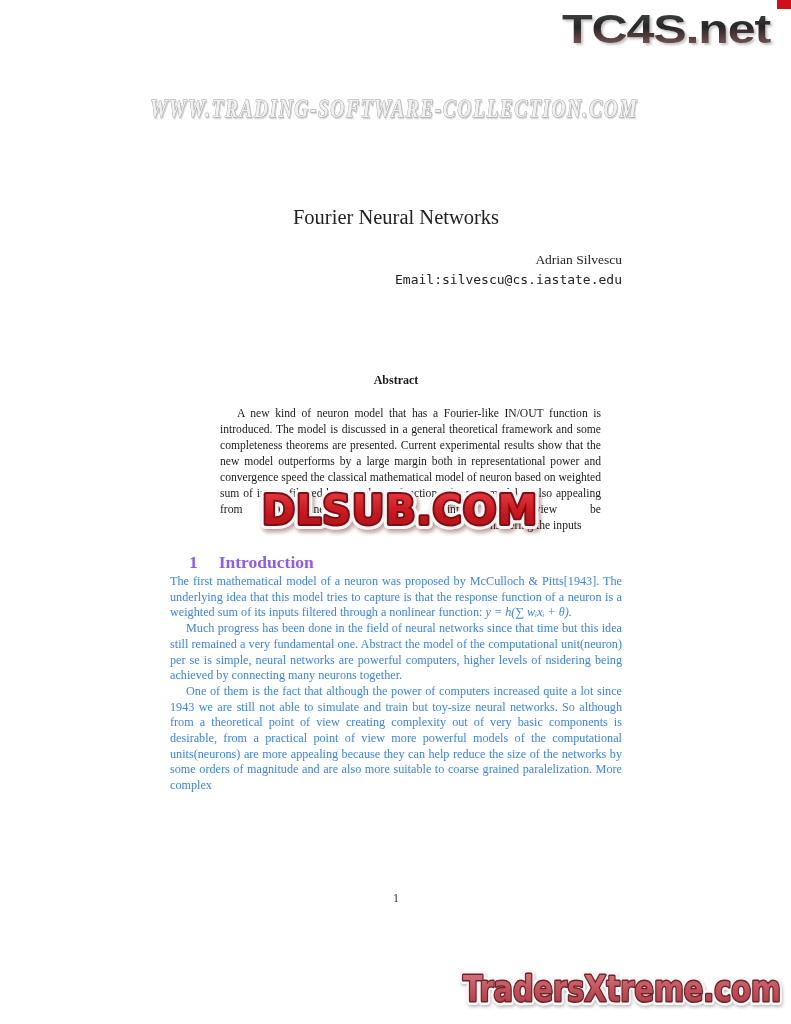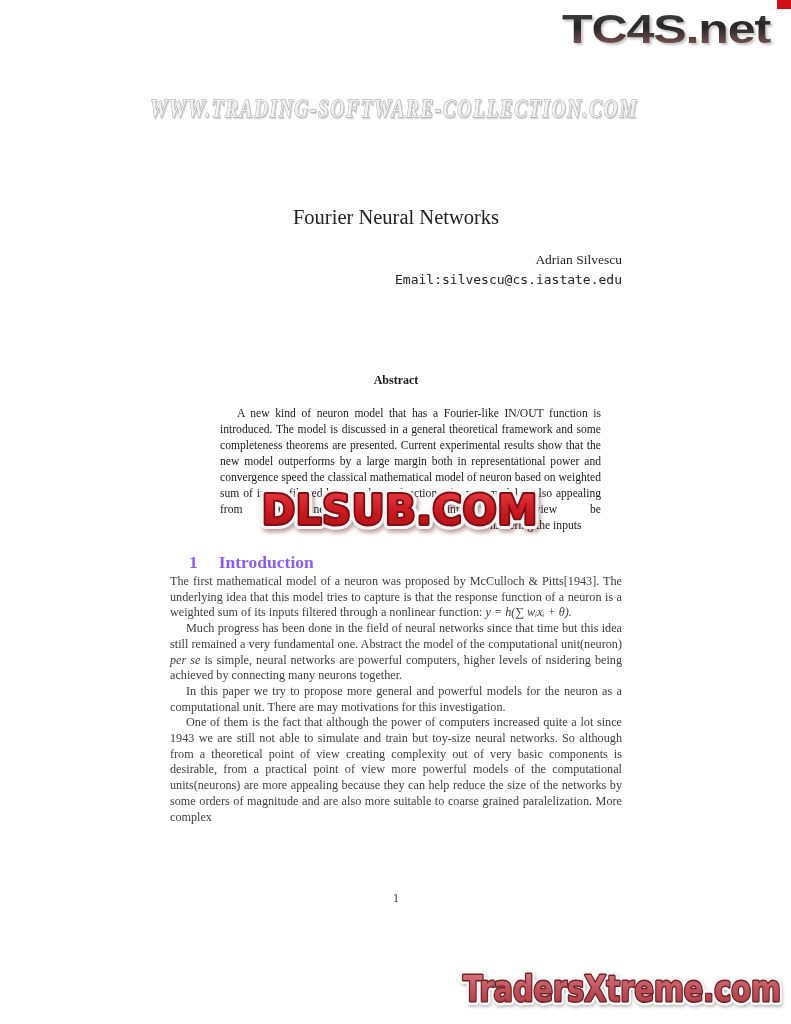--- a/index.html
+++ b/index.html
@@ -43,26 +43,26 @@
     font-size:11.6px; line-height:16px; text-align:justify; text-indent:17px; color:#1a1a1a;
   }
   .gap{display:inline-block; width:270px; height:1px;}
   .sec-head{
     position:absolute; top:541px; left:8px; margin:11px;
     font-size:17.5px; font-weight:bold; color:#8b5cf6;
   }
   .sec-num{display:inline-block; margin-right:21px;}
   .body-text{
     position:absolute; top:574px; left:0; width:452px;
-    font-size:12.2px; line-height:15.7px; text-align:justify; color:#404040;
+    font-size:12.2px; line-height:15.7px; text-align:justify; color:#3b82f6;
   }
   .body-text p{margin:0; text-indent:16px;}
   .body-text p.first{text-indent:0;}
   .formula{font-style:italic;}
-  .it{font-style:italic;}
+  .it{}
   .page-num{
     position:absolute; top:891px; left:0; width:100%;
     text-align:center; font-size:12px; color:#333;
   }
   
   .dlsub-wrap{position:absolute; left:252px; top:484px;}
   .dlsub-text{
     font-family:"DejaVu Sans", sans-serif; font-weight:bold; font-size:40px; letter-spacing:1px;
   }
   
@@ -118,21 +118,20 @@
     <h3 class="abstract-head">Abstract</h3>
 
     <p class="abstract-body"><span>A new kind of neuron model that has a Fourier-like IN/OUT function is introduced. The model is discussed in a general theoretical framework and some completeness theorems are presented. Current experimental results show that the new model outperforms by a large margin both in representational power and convergence speed the classical mathematical model of neuron based on weighted sum of inputs filtered by a nonlinear function. The new model is also appealing from a neurophysiological point of view be</span><span class="gap"></span><span>nsidering</span>
       <span>the inputs</span></p>
 
     <h2 class="sec-head"><span class="sec-num">1</span><span>Introduction</span></h2>
 
     <div class="body-text">
       <p class="first"><span>The first mathematical model of a neuron was proposed by McCulloch &amp; Pitts[1943]. The underlying idea that this model tries to capture is that the response function of a neuron is a weighted sum of its inputs filtered through a nonlinear function: </span><span class="formula">y = h(∑ wᵢxᵢ + θ).</span></p>
       <p><span>Much progress has been done in the field of neural networks since that time but this idea still remained a very fundamental one. Abstract the model of the computational unit(neuron) </span><span class="it">per se</span><span> is simple, neural networks are powerful computers, higher levels of nsidering being achieved by connecting many neurons together.</span></p>
-      <p>In this paper we try to propose more general and powerful models for the neuron as a computational unit. There are may motivations for this investigation.</p>
       <p>One of them is the fact that although the power of computers increased quite a lot since 1943 we are still not able to simulate and train but toy-size neural networks. So although from a theoretical point of view creating complexity out of very basic components is desirable, from a practical point of view more powerful models of the computational units(neurons) are more appealing because they can help reduce the size of the networks by some orders of magnitude and are also more suitable to coarse grained paralelization. More complex</p>
     </div>
 
     <div class="page-num">1</div>
   </div>
 
   <div class="dlsub-wrap">
     <svg width="296" height="52" viewBox="0 0 296 52">
       <defs>
         <linearGradient id="g-dlsub" x1="0" y1="0" x2="0" y2="1">

